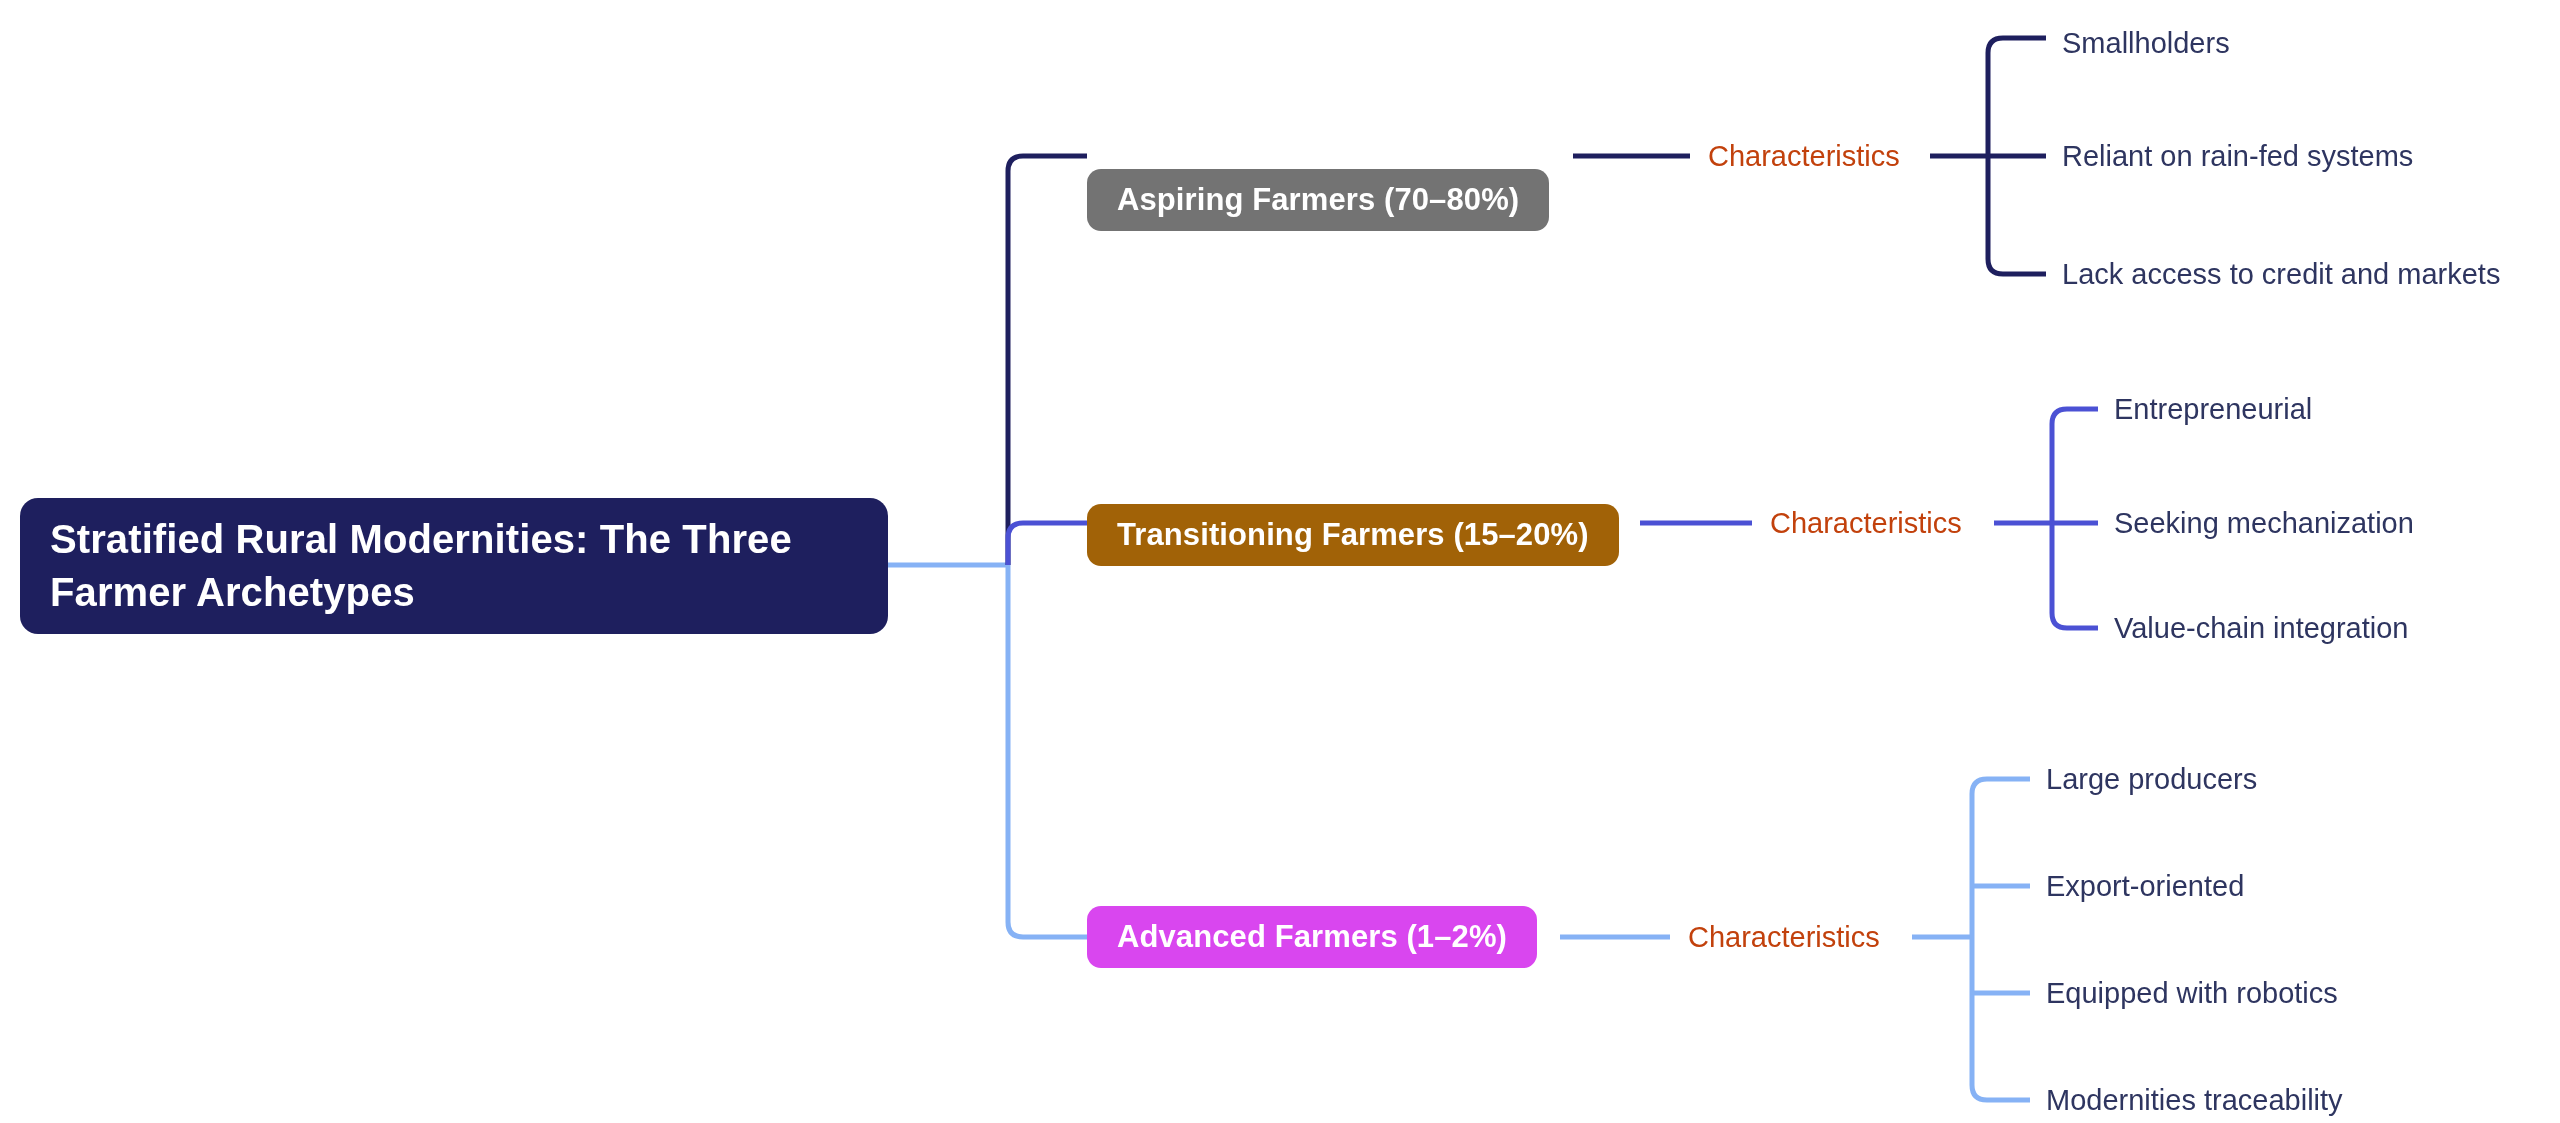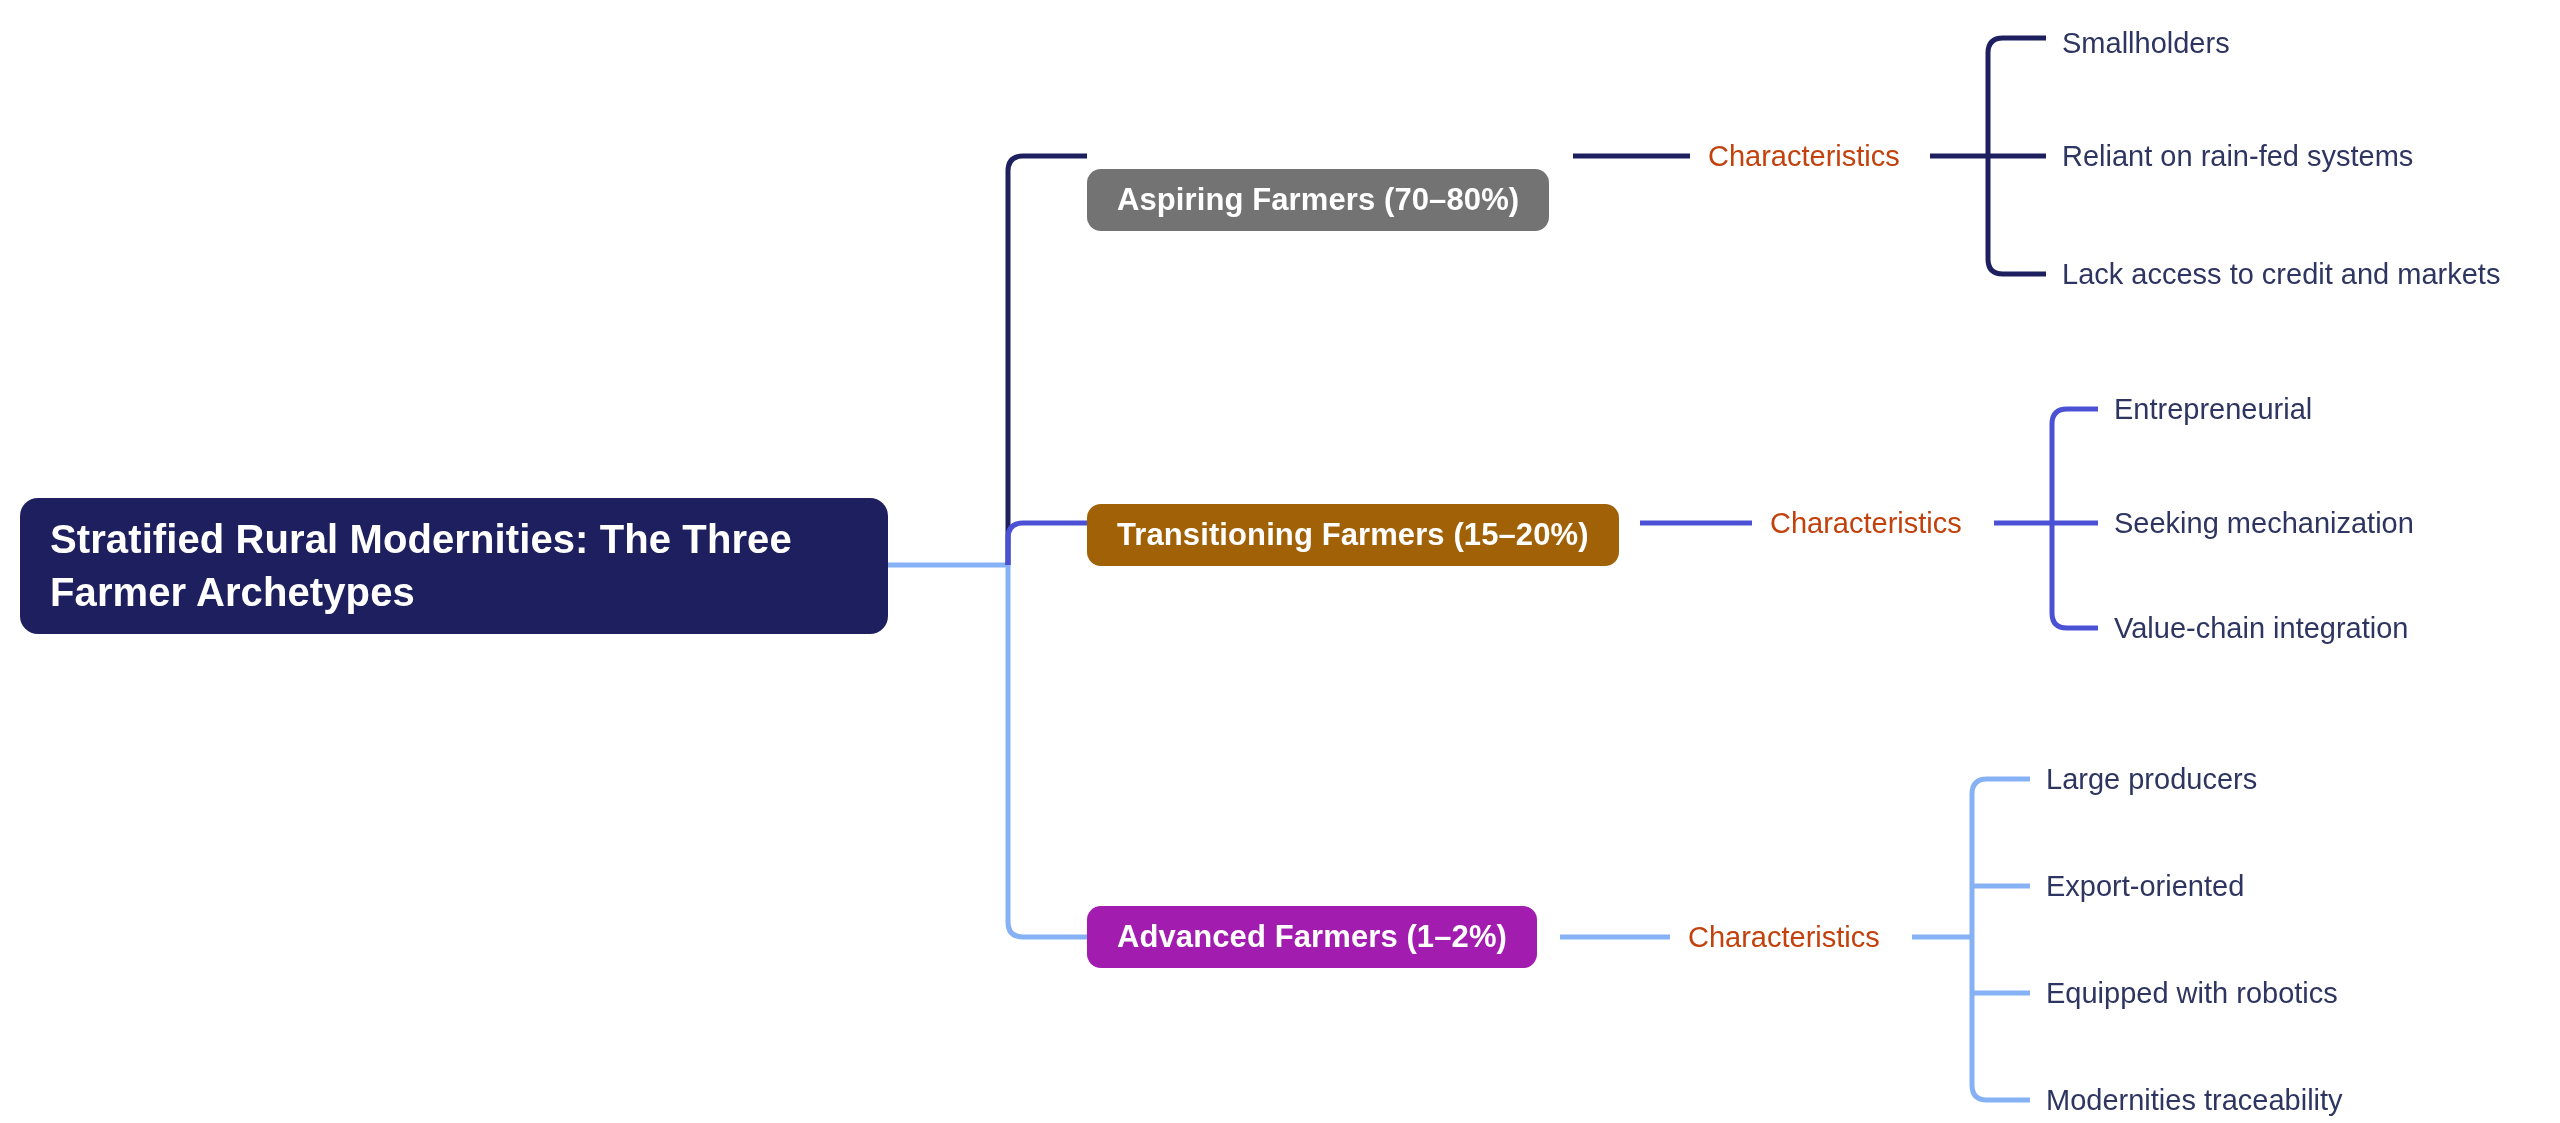--- a/index.html
+++ b/index.html
@@ -71,21 +71,21 @@
     background: #a16207;
     font-size: 31px;
     margin-top: 12px;
   }
 
   .node-b3 {
     left: 1087px;
     top: 906px;
     height: 62px;
     padding: 0 30px;
-    background: #a21caf;
+    background: #d946ef;
     font-size: 31px;
   }
 
   
   .midlabel {
     position: absolute;
     font-size: 29px;
     color: #c2410c;
     white-space: nowrap;
     transform: translateY(-50%);

